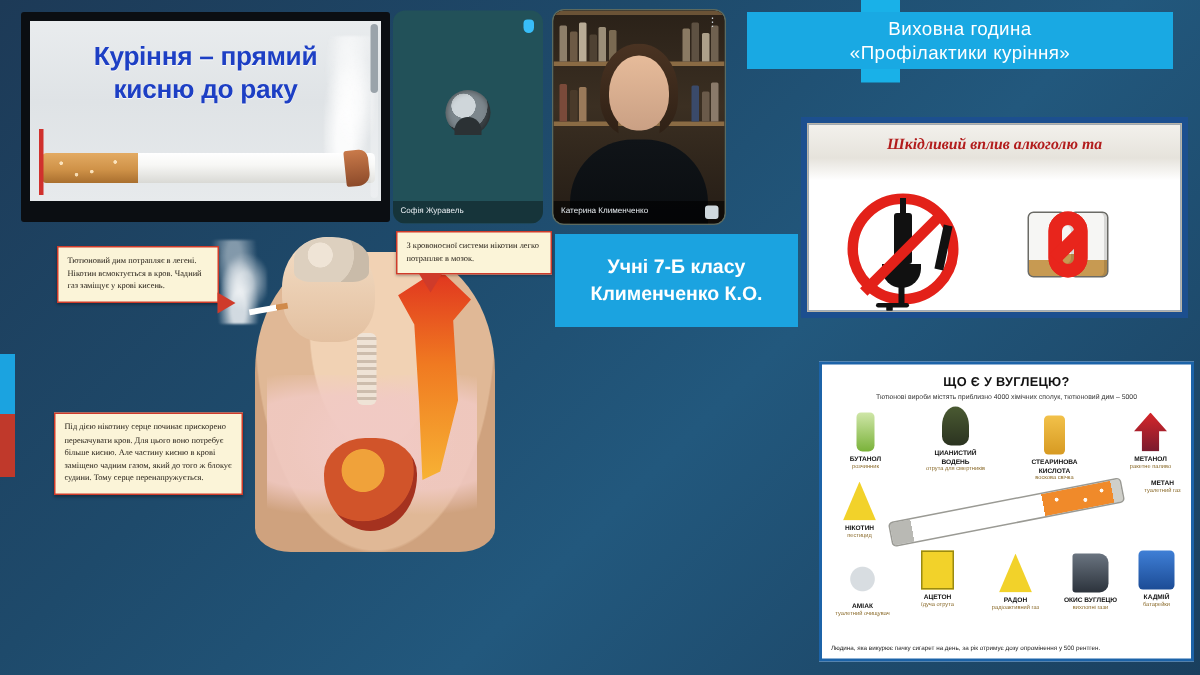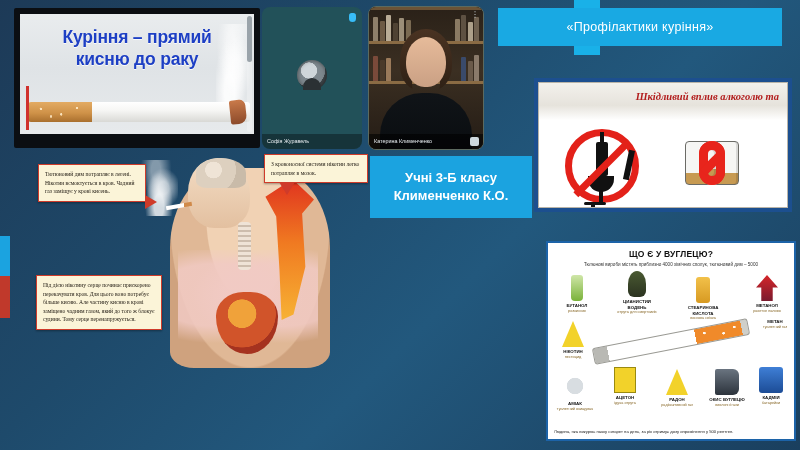--- a/index.html
+++ b/index.html
@@ -155,21 +155,21 @@
     position:absolute; left:534px; top:78px; width:258px; height:134px;
     background:#1c4f8f; padding:4px;
   }
   .poster-inner {
     position:relative; width:100%; height:100%;
     background: linear-gradient(180deg,#f3f1ec 0%, #e6e3dc 18%, #ffffff 30%, #ffffff 100%);
     border:1px solid #b9b4a8;
     overflow:hidden;
   }
   .poster-title {
-    position:absolute; left:8px; right:8px; top:6px; text-align:right;
+    position:absolute; left:8px; right:8px; top:6px; text-align:center;
     color:#b21c1c; font-family:"Liberation Serif", serif; font-weight:bold; font-style:italic;
     font-size:10.5px; line-height:1.45;
   }
   .poster-art { position:absolute; left:6px; right:6px; top:44px; bottom:4px; background:#fff; }
   .no-alc {
     position:absolute; left:20px; top:2px; width:74px; height:74px;
     border:7px solid #e32119; border-radius:50%;
   }
   .no-alc::after {
     content:""; position:absolute; left:-7px; top:29px; width:74px; height:7px;
@@ -434,20 +434,21 @@
     <div class="person-hair"></div>
     <div class="person-head"></div>
     <div class="person-body"></div>
     <div class="dots-icon">⋮</div>
     <div class="name-strip">Катерина Клименченко</div>
     <div class="pin-icon"></div>
   </div>
 
   <div class="banner-tab"></div>
   <div class="banner">
+    <span>Виховна година</span>
     <span>«Профілактики куріння»</span>
   </div>
   <div class="banner-tab2"></div>
 
   <div class="poster">
     <div class="poster-inner">
       <div class="poster-title">
         <div>Шкідливий вплив алкоголю та</div>
       </div>
       <div class="poster-art">
@@ -461,21 +462,21 @@
           <div class="stop-letter ring"></div>
           <div class="stop-letter"></div>
           <div class="stop-letter ring"></div>
           <div class="stop-letter"></div>
         </div>
       </div>
     </div>
   </div>
 
   <div class="classbox">
-    <span>Учні 3-Б класу</span>
+    <span>Учні 7-Б класу</span>
     <span>Клименченко К.О.</span>
   </div>
 
   <div class="left-strip"></div>
   <div class="left-strip2"></div>
 
   <div class="collage">
     <div class="torso"></div>
     <div class="head"></div>
     <div class="brain"></div>

